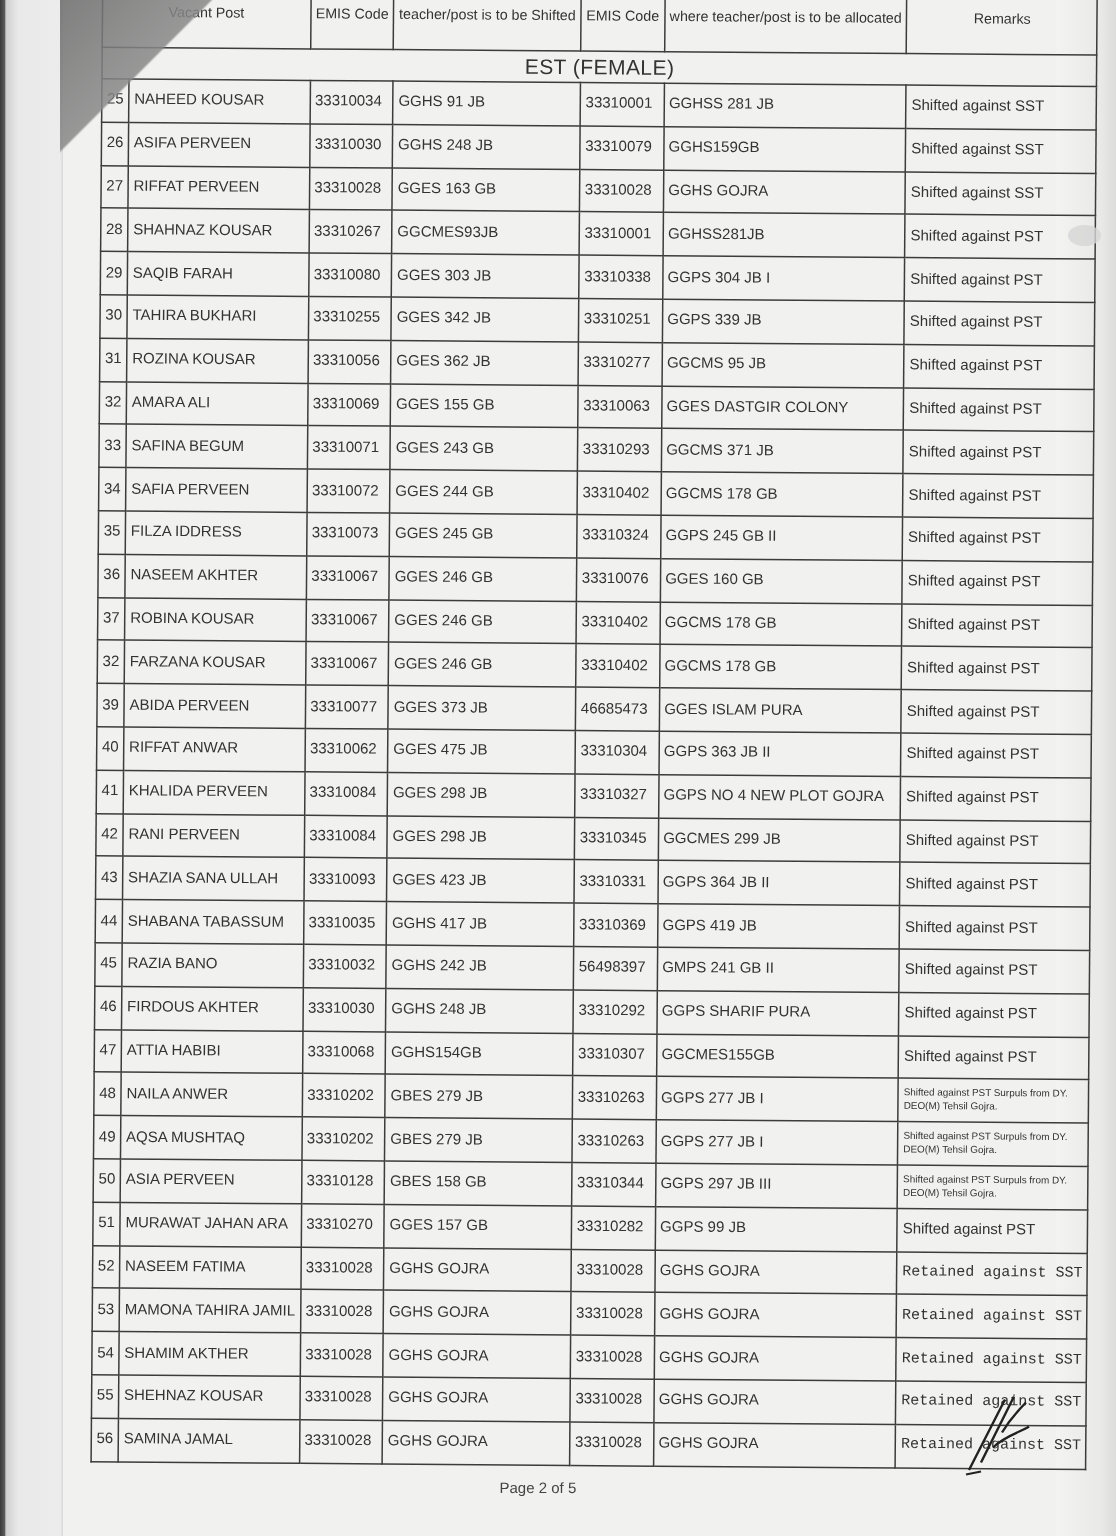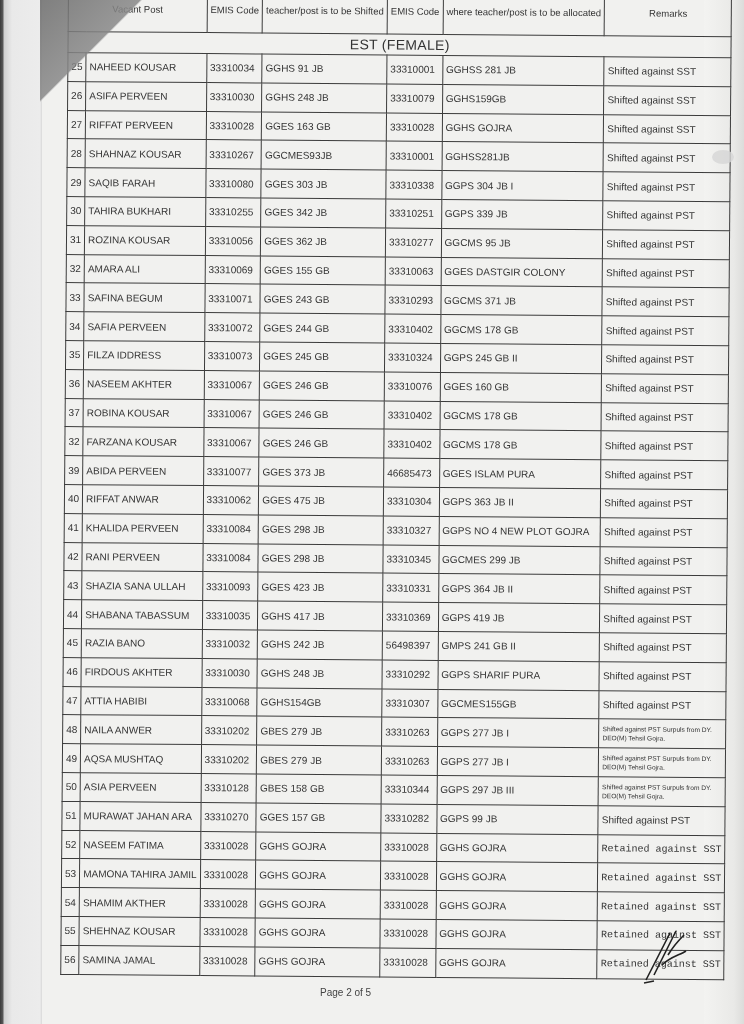--- a/index.html
+++ b/index.html
@@ -44,21 +44,21 @@
   td.sn { width:17px; text-align:center; }
   td.nm { width:111px; }
   td.emis1 { width:66px; }
   td.from { width:88px; }
   td.emis2 { width:62px;margin-top:13px; }
   td.to { width:92px; line-height:11px; white-space:normal; }
   td.rem { width:113px; }
   td.rem.tiny { font-size:6.6px; line-height:9px; white-space:normal; }
   td.rem.ret { font-size:10px;font-family:Liberation Mono, monospace; }
   .footer {
-    position:absolute; left:320px; top:987px; font-size:10px; color:#444;
+    position:absolute; left:333px; top:987px; font-size:10px; color:#444;
   }
   .signature {
     position:absolute; left:640px; top:925px; width:50px; height:60px;
   }
   .smudge {
     position:absolute; left:670px; top:150px; width:22px; height:14px;
     border-radius:50%; background:#d6d6d6; opacity:0.8;
   }
 </style>
 </head>

